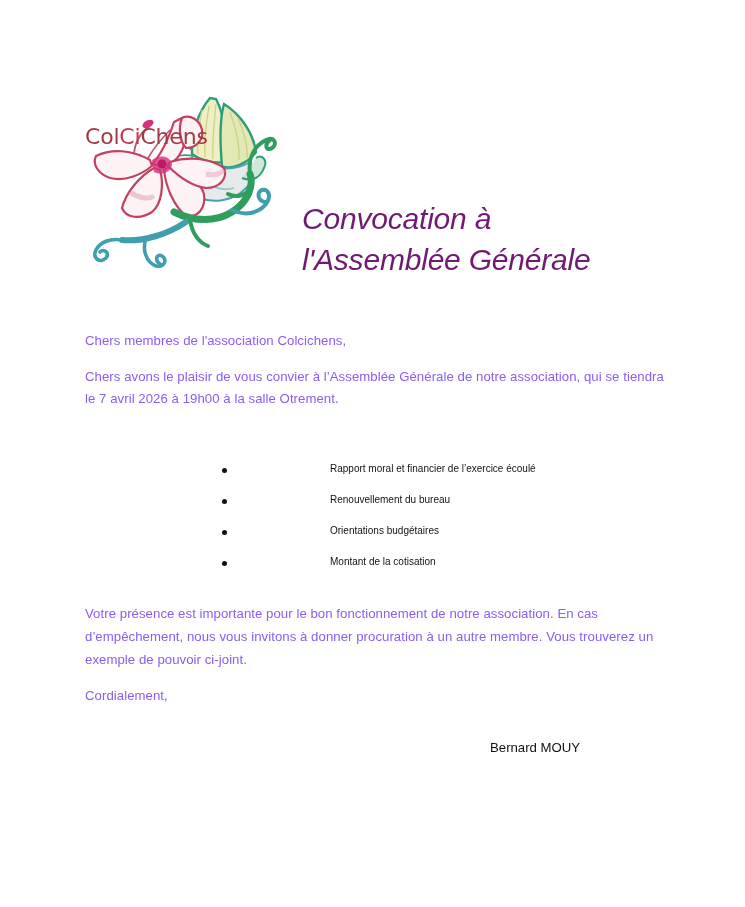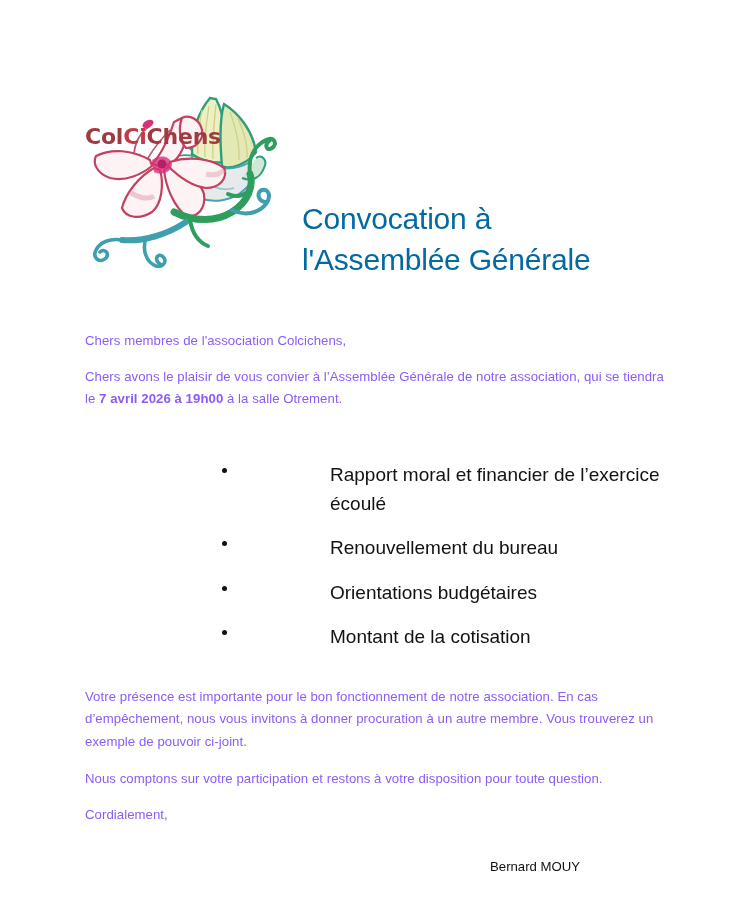--- a/index.html
+++ b/index.html
@@ -40,40 +40,41 @@
     height: 225px;
     overflow: visible;
   }
 
   .logo-wordmark {
     position: absolute;
     left: 85px;
     top: 126px;
     font-family: "DejaVu Sans", sans-serif;
     font-size: 22px;
-    font-weight: 700;
+    font-weight: 400;
     letter-spacing: -0.2px;
     color: #b04a4a;
     white-space: nowrap;
     line-height: 1;
   }
   .logo-wordmark .accent { color: #c23a4a; }
   .logo-wordmark .dark   { color: #9e3b40; }
 
   .doc-title {
     position: absolute;
     left: 302px;
     top: 178px;
     width: 400px;
     font-family: "Liberation Sans", sans-serif;
     font-size: 30px;
     font-weight: 400;
     line-height: 1.37;
-    color: #0369a1;
+    color: #701a75;
     letter-spacing: -0.2px;
+    font-style: italic;
   }
   .doc-title .tline { display: block; }
 
   
   .body-wrap {
     position: absolute;
     left: 0;
     top: 330px;
     width: 745px;
   }
@@ -83,36 +84,36 @@
   }
 
   p.para {
     margin: 0 0 14px 0;
     font-size: 13.2px;
     line-height: 1.72;
     color: #8b5cf6;
     letter-spacing: 0.05px;
   }
   p.para.tight { margin-bottom: 13px; }
-  p.para b { font-weight: 700; }
+  p.para b { font-weight: 400; }
 
   .spacer-lg { height: 26px; }
   .spacer-md { height: 18px; }
   .spacer-sm { height: 10px; }
 
   ul.agenda {
     list-style: none;
     margin: 0;
     padding: 0;
   }
   ul.agenda li {
     position: relative;
     margin: 0 0 16px 0;
     padding-left: 245px;
-    font-size: 19px;
+    font-size: 10px;
     line-height: 1.5;
     color: #121212;
   }
   ul.agenda li .bullet {
     position: absolute;
     left: 137px;
     top: 7px;
     width: 5px;
     height: 5px;
     border-radius: 50%;
@@ -217,21 +218,20 @@
     <ul class="agenda">
       <li><span class="bullet"></span><span>Rapport moral et financier de l’exercice écoulé</span></li>
       <li><span class="bullet"></span><span>Renouvellement du bureau</span></li>
       <li><span class="bullet"></span><span>Orientations budgétaires</span></li>
       <li><span class="bullet"></span><span>Montant de la cotisation</span></li>
     </ul>
 
     <div class="spacer-md"></div>
 
     <p class="para">Votre présence est importante pour le bon fonctionnement de notre association. En cas d’empêchement, nous vous invitons à donner procuration à un autre membre. Vous trouverez un exemple de pouvoir ci-joint.</p>
-    <p class="para">Nous comptons sur votre participation et restons à votre disposition pour toute question.</p>
     <p class="para">Cordialement,</p>
 
     <div class="signature">
       <p>Bernard MOUY</p>
 
     </div>
 
   </div>
 </div>
 

